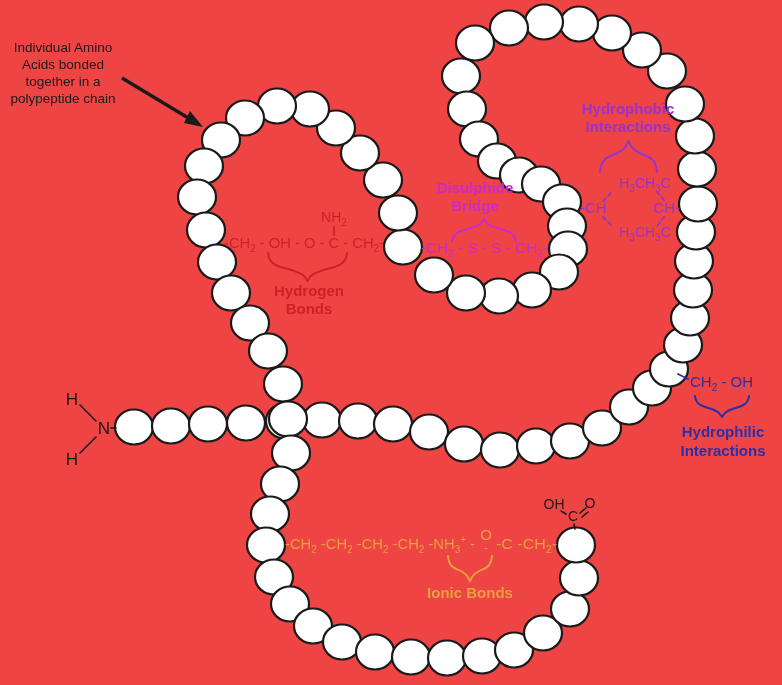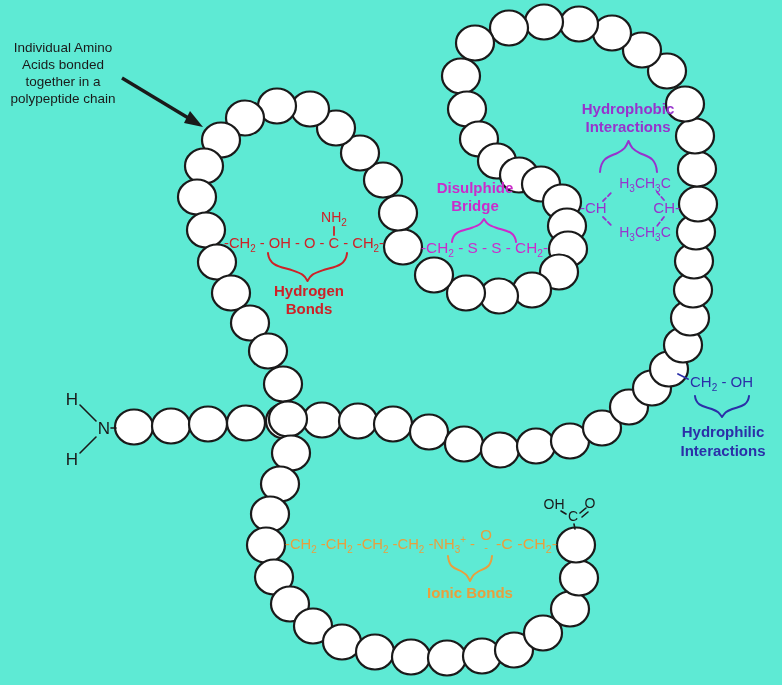--- a/index.html
+++ b/index.html
@@ -1,16 +1,16 @@
 <!DOCTYPE html>
 <html><head>
 <meta charset="utf-8">
 <style>
   html,body{margin:0;padding:0;background:#ffffff;}
-  #stage{position:relative;width:782px;height:685px;background:#5eead4;overflow:hidden;
+  #stage{position:relative;width:782px;height:685px;background:#ef4444;overflow:hidden;
          font-family:"Liberation Sans", sans-serif;}
   svg text{font-family:"Liberation Sans", sans-serif;}
   .anno{font-size:13.5px;fill:#1a1a1a;}
   .bondlabel{font-size:15px;font-weight:bold;}
   .formula{font-size:15px;}
   .small-formula{font-size:14px;}
   .atom{font-size:14px;fill:#1a1a1a;}
   .terminus{font-size:17px;fill:#1a1a1a;}
   .brace{fill:none;stroke-width:2;stroke-linecap:round;}
   .bondline{stroke-width:1.8;stroke-linecap:round;}

